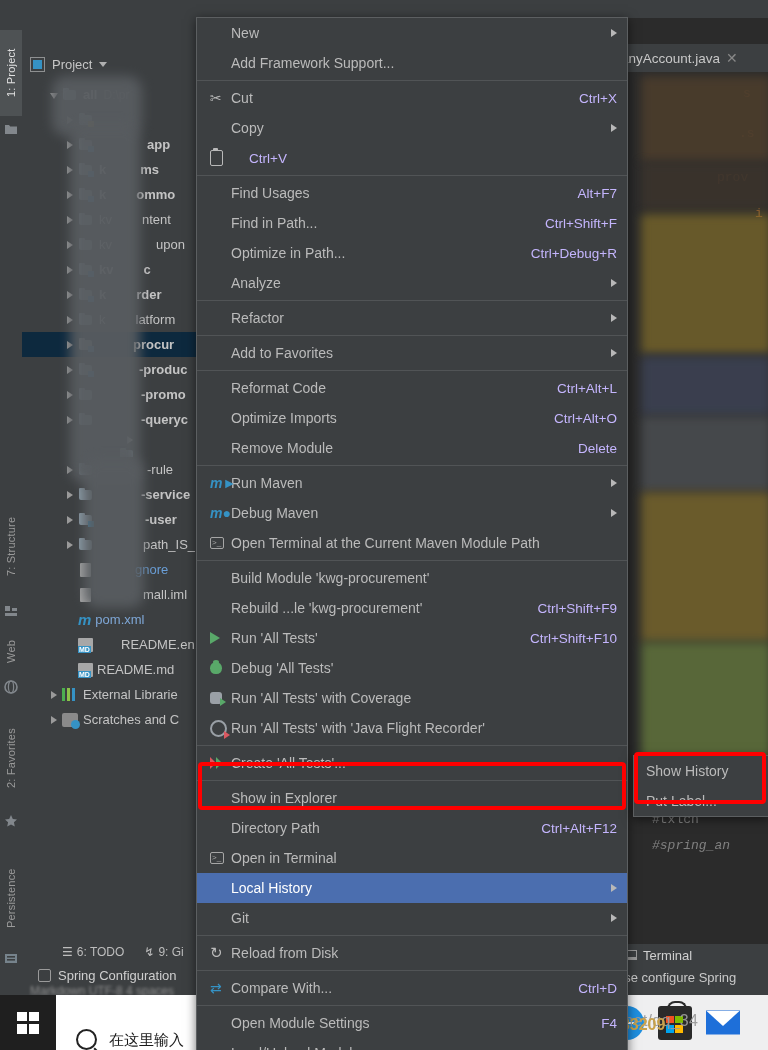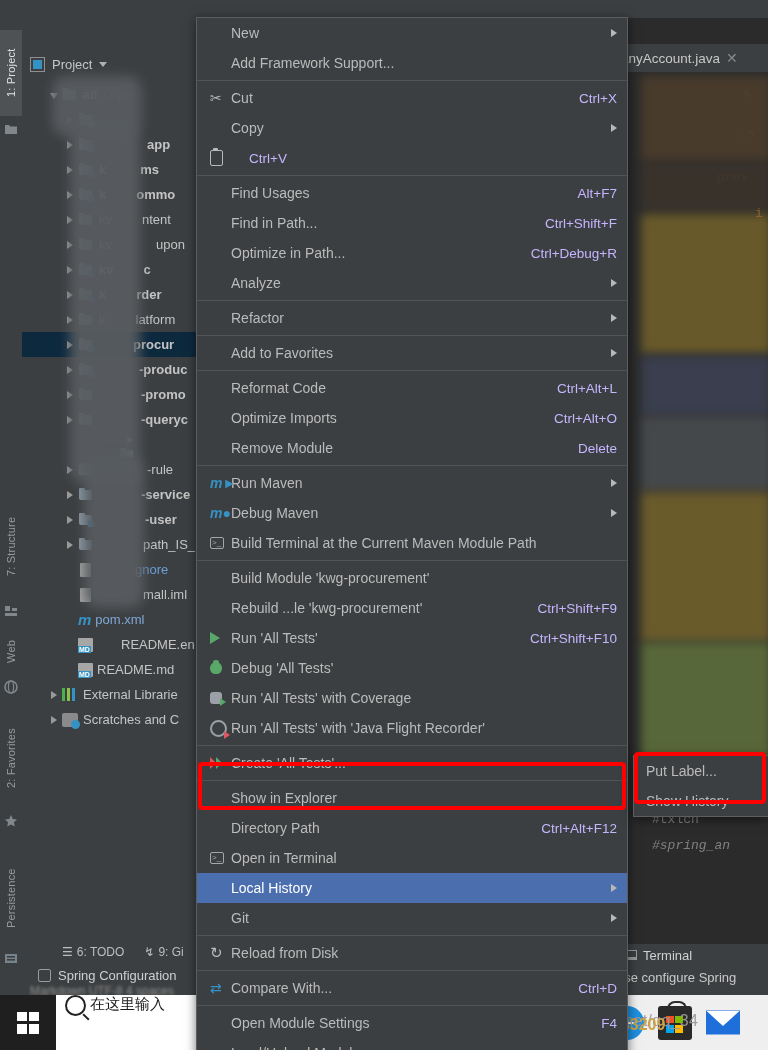--- a/index.html
+++ b/index.html
@@ -78,21 +78,21 @@
   .termrow{position:absolute;left:617px;top:944px;width:151px;height:22px;background:#3c3f41;display:flex;align-items:center;gap:6px;padding-left:8px;box-sizing:border-box;font-size:13px;color:#cfcfcf;}
   .termicon{width:12px;height:10px;border:1.5px solid #9a9a9a;border-bottom-width:3px;box-sizing:border-box;}
   .msgrow{position:absolute;left:617px;top:966px;width:151px;height:22px;display:flex;align-items:center;font-size:13px;color:#c9c9c9;white-space:nowrap;overflow:hidden;}
   .markdownrow{position:absolute;left:30px;top:984px;width:560px;height:16px;font-size:12px;color:#8e8e8e;filter:blur(1.6px);white-space:nowrap;}
 
   
   .taskbar{position:absolute;left:0;top:995px;width:768px;height:55px;background:#efeff0;}
   .startbtn{position:absolute;left:0;top:0;width:56px;height:55px;background:#1f1f1f;display:flex;align-items:center;justify-content:center;}
   .winlogo{width:22px;height:22px;display:grid;grid-template-columns:1fr 1fr;grid-template-rows:1fr 1fr;gap:2.5px;}
   .winlogo i{background:#ffffff;display:block;}
-  .searchbox{position:absolute;left:56px;top:0;width:278px;height:55px;background:#fff;display:flex;align-items:flex-start;gap:4px;padding-left:9px;box-sizing:border-box;}
+  .searchbox{position:absolute;left:56px;top:0;width:278px;height:55px;background:#fff;display:flex;align-items:flex-end;gap:12px;padding-left:20px;box-sizing:border-box;}
   .magnifier{width:17px;height:17px;border:2px solid #222;border-radius:50%;position:relative;flex:0 0 17px;}
   .magnifier:after{content:"";position:absolute;right:-6px;bottom:-4px;width:8px;height:2px;background:#222;transform:rotate(45deg);}
   .searchtext{font-size:15px;color:#1a1a1a;}
   .trayicons{position:absolute;left:610px;top:0;height:55px;display:flex;align-items:center;gap:14px;}
   .ticon{width:34px;height:34px;position:relative;}
   .ticon.clock{border-radius:50%;background:#1e8fe0;}
   .ticon.clock:after{content:"";position:absolute;left:15px;top:7px;width:2.5px;height:11px;background:#fff;border-radius:1px;}
   .ticon.clock:before{content:"";position:absolute;left:16px;top:16px;width:8px;height:2.5px;background:#fff;border-radius:1px;}
   .ticon.store{background:#2a2a2a;border-radius:3px;}
   .ticon.store:before{content:"";position:absolute;left:9px;top:-5px;width:16px;height:12px;border:2.5px solid #2a2a2a;border-bottom:none;border-radius:8px 8px 0 0;}
@@ -563,21 +563,21 @@
       <span class="micon">
           <span class="ic ic-mvn">m●</span>
         </span>
       <span class="mtext">Debug Maven</span>
       <span class="sub"></span>
     </div>
     <div class="mi">
       <span class="micon">
           <span class="ic ic-term">&gt;_</span>
         </span>
-      <span class="mtext">Build Terminal at the Current Maven Module Path</span>
+      <span class="mtext">Open Terminal at the Current Maven Module Path</span>
     </div>
     <div class="sep"></div>
 
     <div class="mi">
       <span class="micon"></span>
       <span class="mtext">Build Module 'kwg-procurement'</span>
     </div>
     <div class="mi">
       <span class="micon"></span>
       <span class="mtext">Rebuild ...le 'kwg-procurement'</span>
@@ -669,24 +669,24 @@
     </div>
     <div class="mi">
       <span class="micon"></span>
       <span class="mtext">Load/Unload Modules...</span>
     </div>
 
   </div>
 
   <div class="submenu">
     <div class="mi">
+      <span class="mtext">Show History</span>
+    </div>
+    <div class="mi">
       <span class="mtext">Put Label...</span>
-    </div>
-    <div class="mi">
-      <span class="mtext">Show History</span>
     </div>
   </div>
 
   <div class="redbox" id="redbox-local-history"></div>
   <div class="redbox" id="redbox-show-history"></div>
 
   <div class="taskbar">
     <div class="startbtn">
       <span class="winlogo">
           <i></i>

